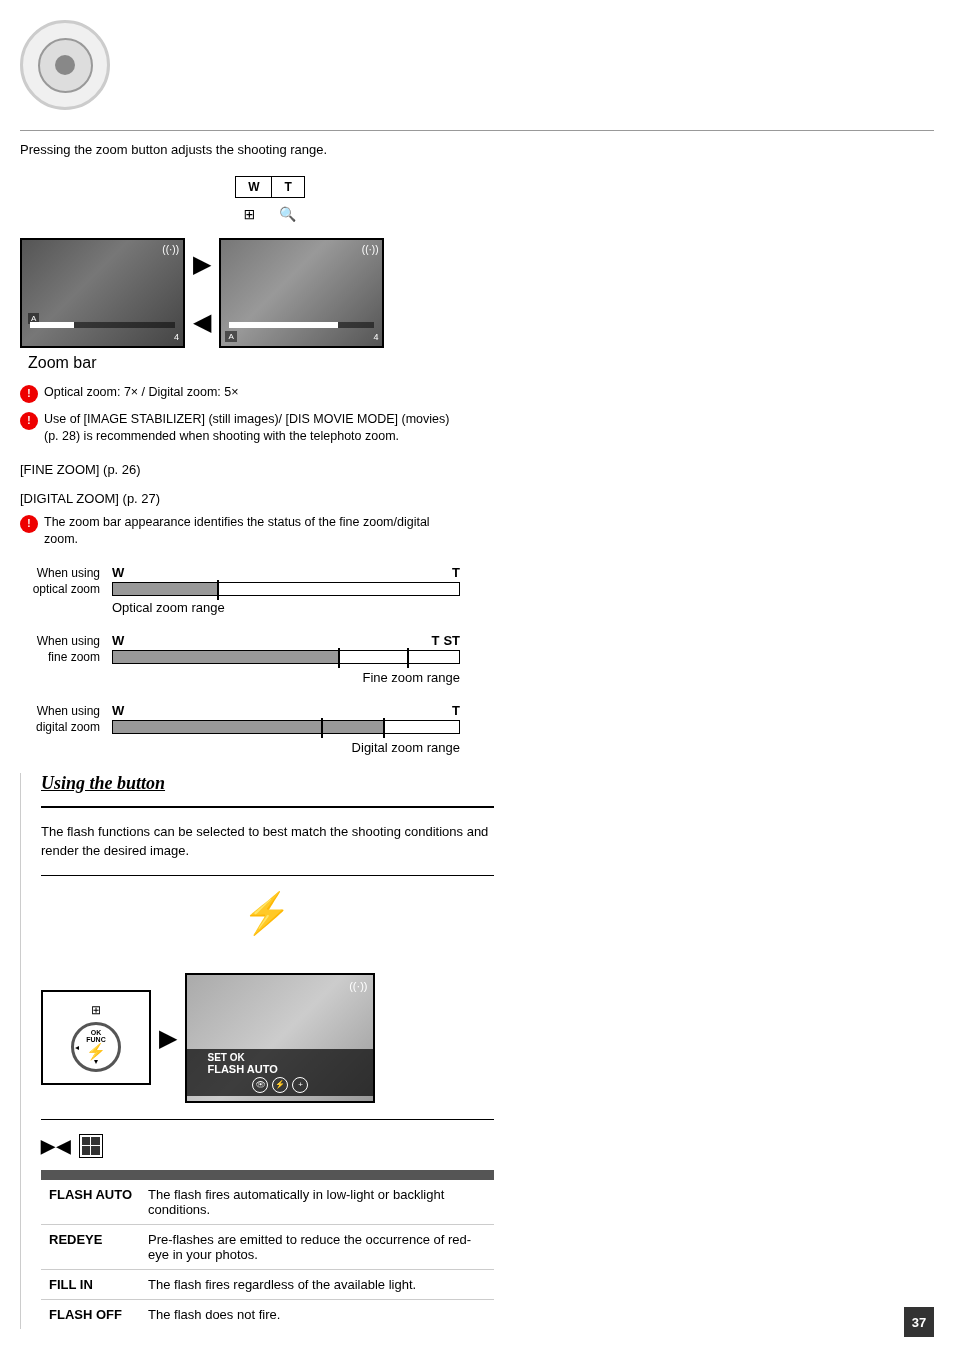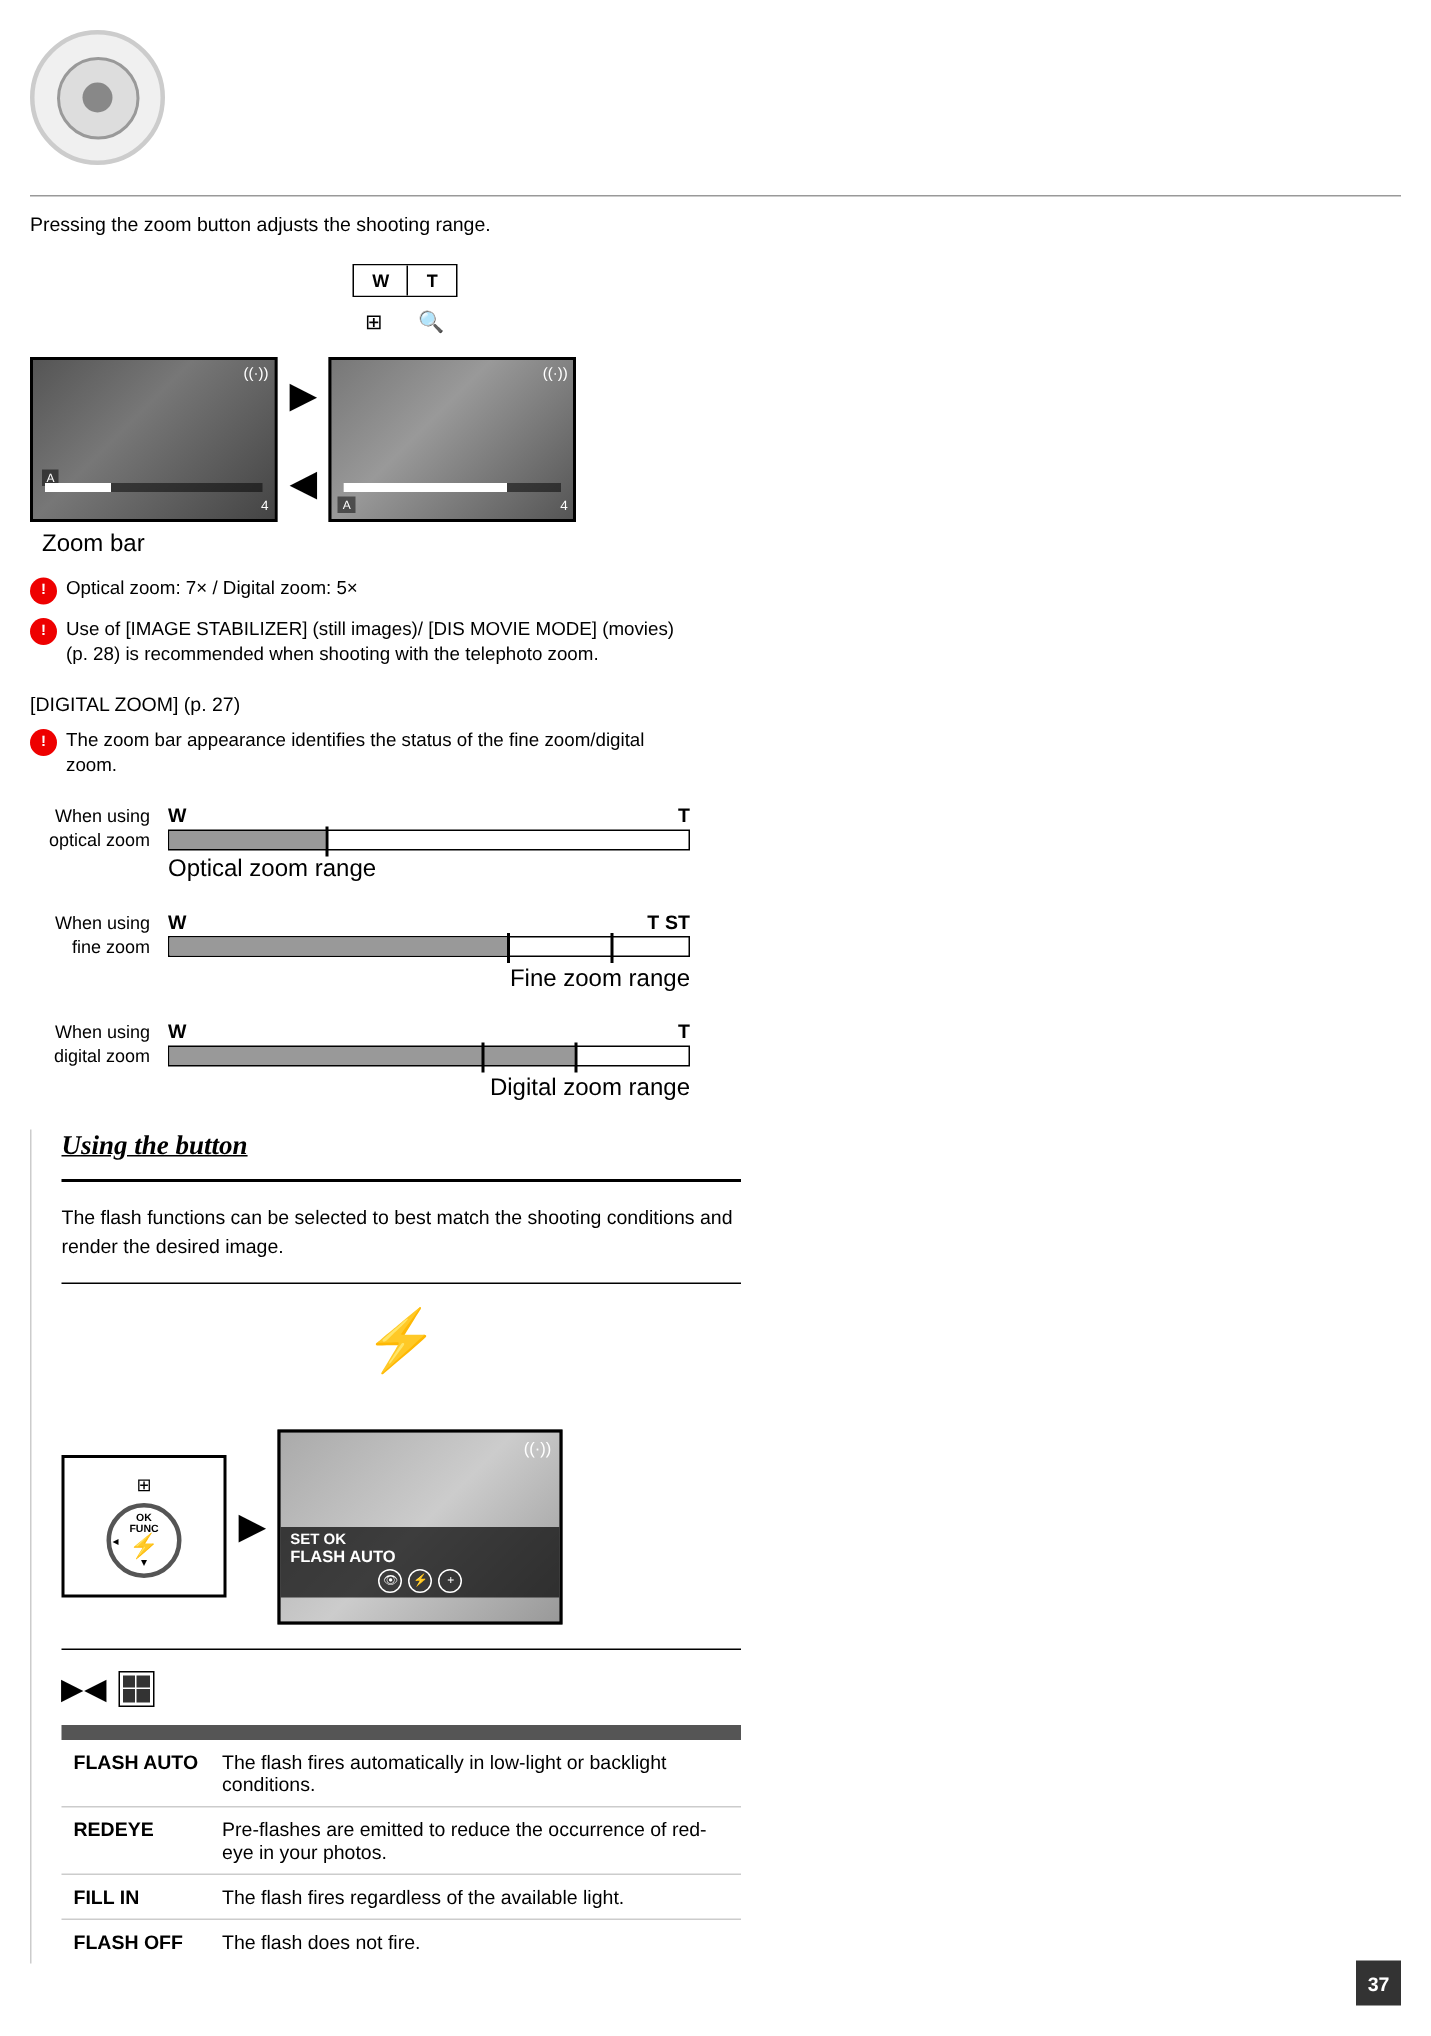--- a/index.html
+++ b/index.html
@@ -313,21 +313,21 @@
 
     .zb-marker {
       position: absolute;
       top: -3px;
       width: 2px;
       background: #000;
       height: 20px;
     }
 
     .zb-range-label {
-      font-size: 16px;
+      font-size: 13px;
       margin-top: 2px;
     }
 
     
     .flash-intro {
       font-size: 13px;
       line-height: 1.5;
       margin-bottom: 14px;
     }
 
@@ -385,25 +385,25 @@
     .fvf-icon-top-right {
       position: absolute;
       top: 5px;
       right: 6px;
       font-size: 11px;
       color: #fff;
     }
 
     .fvf-bottom {
       position: absolute;
-      bottom: 16px;
+      bottom: 5px;
       left: 0;
       right: 0;
       background: rgba(0,0,0,0.7);
-      padding: 3px 6px;
+      padding: 3px 20px;
     }
 
     .fvf-flash-auto {
       font-size: 11px;
       font-weight: bold;
       color: #fff;
     }
 
     .fvf-icons-row {
       display: flex;
@@ -581,20 +581,21 @@
         <li class="note-item">
           <span class="note-icon">!</span>
           <span>Optical zoom: 7× / Digital zoom: 5×</span>
         </li>
         <li class="note-item">
           <span class="note-icon">!</span>
           <span>Use of [IMAGE STABILIZER] (still images)/ [DIS MOVIE MODE] (movies) (p. 28) is recommended when shooting with the telephoto zoom.</span>
         </li>
       </ul>
 
+      <p class="subsection">[FINE ZOOM] (p. 26)</p>
       <p class="subsection">[DIGITAL ZOOM] (p. 27)</p>
 
       <ul class="note-list">
         <li class="note-item">
           <span class="note-icon">!</span>
           <span>The zoom bar appearance identifies the status of the fine zoom/digital zoom.</span>
         </li>
       </ul>
 
       <div class="zoombar-diagram">

